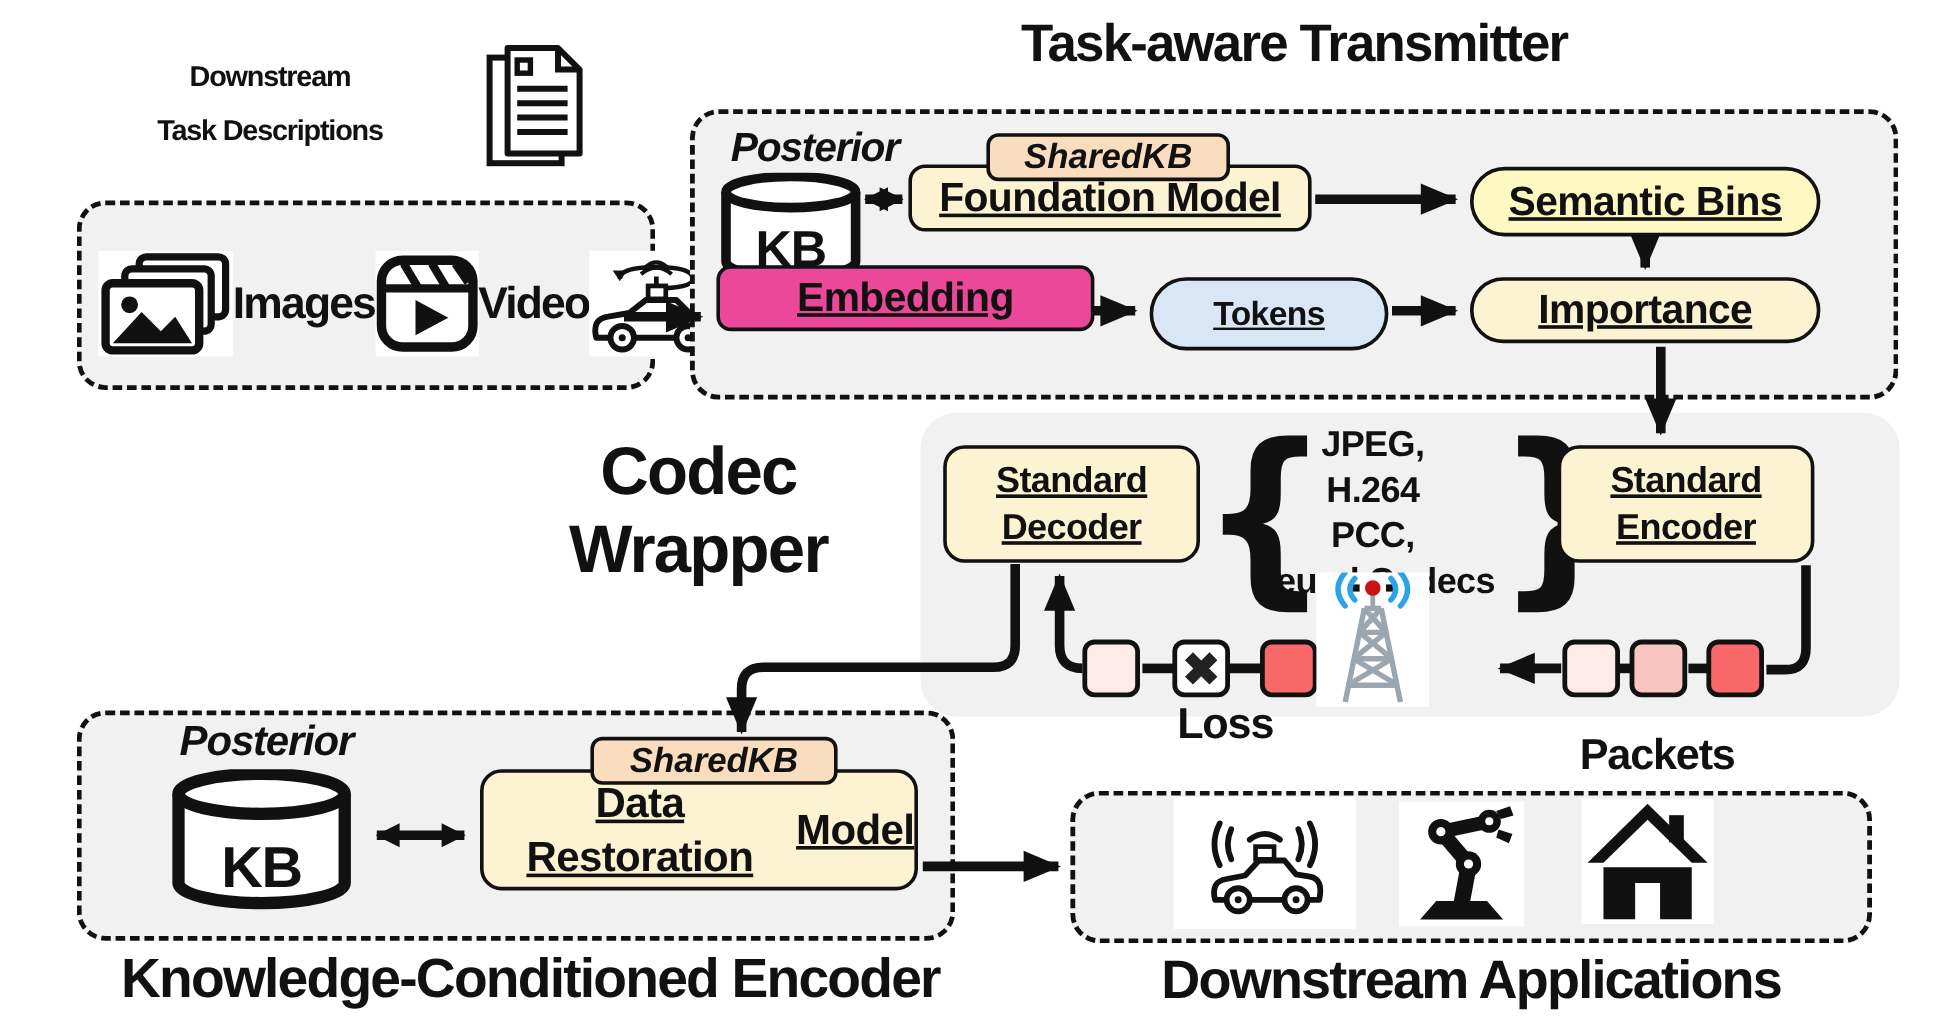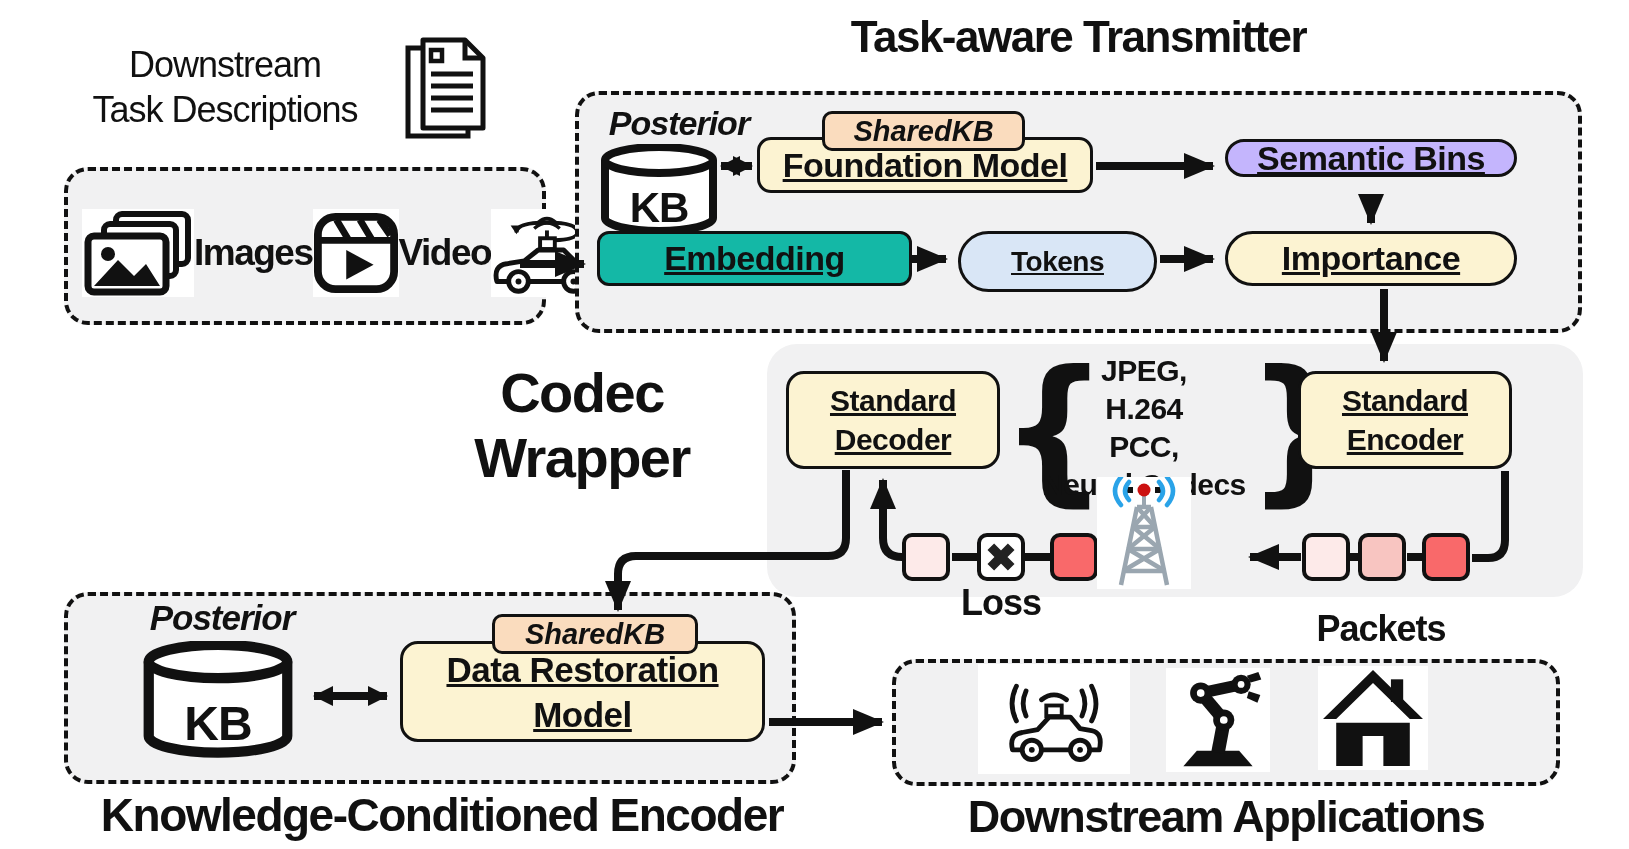--- a/index.html
+++ b/index.html
@@ -23,30 +23,30 @@
   
   .node{position:absolute;display:flex;align-items:center;justify-content:center;
     border:3.5px solid #111;font-weight:bold;box-sizing:border-box;
     letter-spacing:-0.5px;z-index:2;text-decoration:underline;}
   .fm{left:757px;top:137px;width:336px;height:56px;background:#fcf3d2;border-radius:14px;font-size:34px;}
   .badge{position:absolute;display:flex;align-items:center;justify-content:center;
     border:3.5px solid #111;font-weight:bold;font-style:italic;box-sizing:border-box;
     background:#fadcbe;border-radius:10px;font-size:29px;z-index:3;}
   .tx-sharedkb{left:822px;top:111px;width:203px;height:40px;}
   .rx-sharedkb{left:492px;top:614px;width:206px;height:40px;}
-  .bins{left:1225px;top:139px;width:292px;height:38px;background:#c4b5fd;border-radius:999px;font-size:34px;}
-  .embed{left:597px;top:231px;width:315px;height:55px;background:#14b8a6;border-radius:12px;font-size:34px;}
+  .bins{left:1225px;top:139px;width:292px;height:58px;background:#fef9c3;border-radius:999px;font-size:34px;}
+  .embed{left:597px;top:221px;width:315px;height:55px;background:#ec4899;border-radius:12px;font-size:34px;}
   .tokens{left:958px;top:231px;width:199px;height:61px;background:#d9e6f6;border-radius:999px;font-size:28px;}
   .importance{left:1225px;top:231px;width:292px;height:55px;background:#fcf3d2;border-radius:999px;font-size:34px;}
   .decoder{left:786px;top:371px;width:214px;height:98px;background:#fcf3d2;border-radius:18px;
     font-size:30px;line-height:39px;flex-direction:column;text-align:center;}
   .encoder{left:1298px;top:371px;width:214px;height:98px;background:#fcf3d2;border-radius:18px;
     font-size:30px;line-height:39px;flex-direction:column;text-align:center;}
   .drm{left:400px;top:641px;width:365px;height:101px;background:#fcf3d2;border-radius:18px;
-    font-size:35px;line-height:45px;flex-direction:column;text-align:center;}
+    font-size:35px;line-height:45px;flex-direction:row;text-align:center;}
   
   .posterior{position:absolute;font-weight:bold;font-style:italic;text-align:center;z-index:2;letter-spacing:-1px;}
   .tx-posterior{left:592px;top:104px;width:174px;font-size:34px;}
   .rx-posterior{left:130px;top:598px;width:184px;font-size:35px;}
   
   .kb{position:absolute;z-index:2;}
   .tx-kb{left:599px;top:144px;width:120px;height:92px;}
   .rx-kb{left:132px;top:641px;width:172px;height:118px;}
   .kb svg{position:absolute;left:0;top:0;width:100%;height:100%;}
   .kb-label{position:absolute;left:0;right:0;text-align:center;font-weight:bold;letter-spacing:-1px;}
@@ -63,29 +63,29 @@
   .sq{position:absolute;width:48px;height:48px;border:4px solid #111;border-radius:10px;
     box-sizing:border-box;z-index:2;display:flex;align-items:center;justify-content:center;}
   .sq-loss-1{left:902px;top:533px;background:#fdeae9;}
   .sq-loss-x{left:977px;top:533px;background:#ffffff;}
   .sq-loss-2{left:1050px;top:533px;background:#f9696a;}
   .sq-pk-1{left:1302px;top:533px;background:#fdeae9;}
   .sq-pk-2{left:1358px;top:533px;background:#f8c5c1;}
   .sq-pk-3{left:1422px;top:533px;background:#f9696a;}
   .flow-label{position:absolute;font-weight:bold;font-size:36px;letter-spacing:-1px;
     text-align:center;z-index:3;}
-  .loss-label{left:926px;top:582px;width:150px;}
+  .loss-label{left:946px;top:582px;width:150px;}
   .packets-label{left:1286px;top:608px;width:190px;}
   
   .icon-box{background:#fff;display:flex;align-items:center;justify-content:center;}
   .source{display:flex;flex-direction:row;align-items:center;z-index:2;}
   .source .icon-box{height:88px;}
   .source-label{font-size:37px;font-weight:bold;letter-spacing:-1.5px;}
   .caption{position:absolute;left:60px;top:42px;width:330px;text-align:center;
-    font-size:36px;font-weight:normal;line-height:45px;letter-spacing:-1px;z-index:2;}
+    font-size:24px;font-weight:bold;line-height:45px;letter-spacing:-1px;z-index:2;}
   .doc-icon{position:absolute;left:402px;top:36px;width:88px;height:104px;z-index:2;}
   .antenna{position:absolute;left:1097px;top:477px;width:94px;height:112px;background:#fff;z-index:2;}
   .app-icon{position:absolute;background:#fff;z-index:2;display:flex;align-items:center;justify-content:center;}
   .app-car{left:978px;top:664px;width:152px;height:110px;}
   .app-robot{left:1166px;top:668px;width:104px;height:104px;}
   .app-house{left:1318px;top:666px;width:110px;height:104px;}
   
   .connectors{position:absolute;left:0;top:0;width:1629px;height:849px;z-index:1;}
 </style>
 </head>

